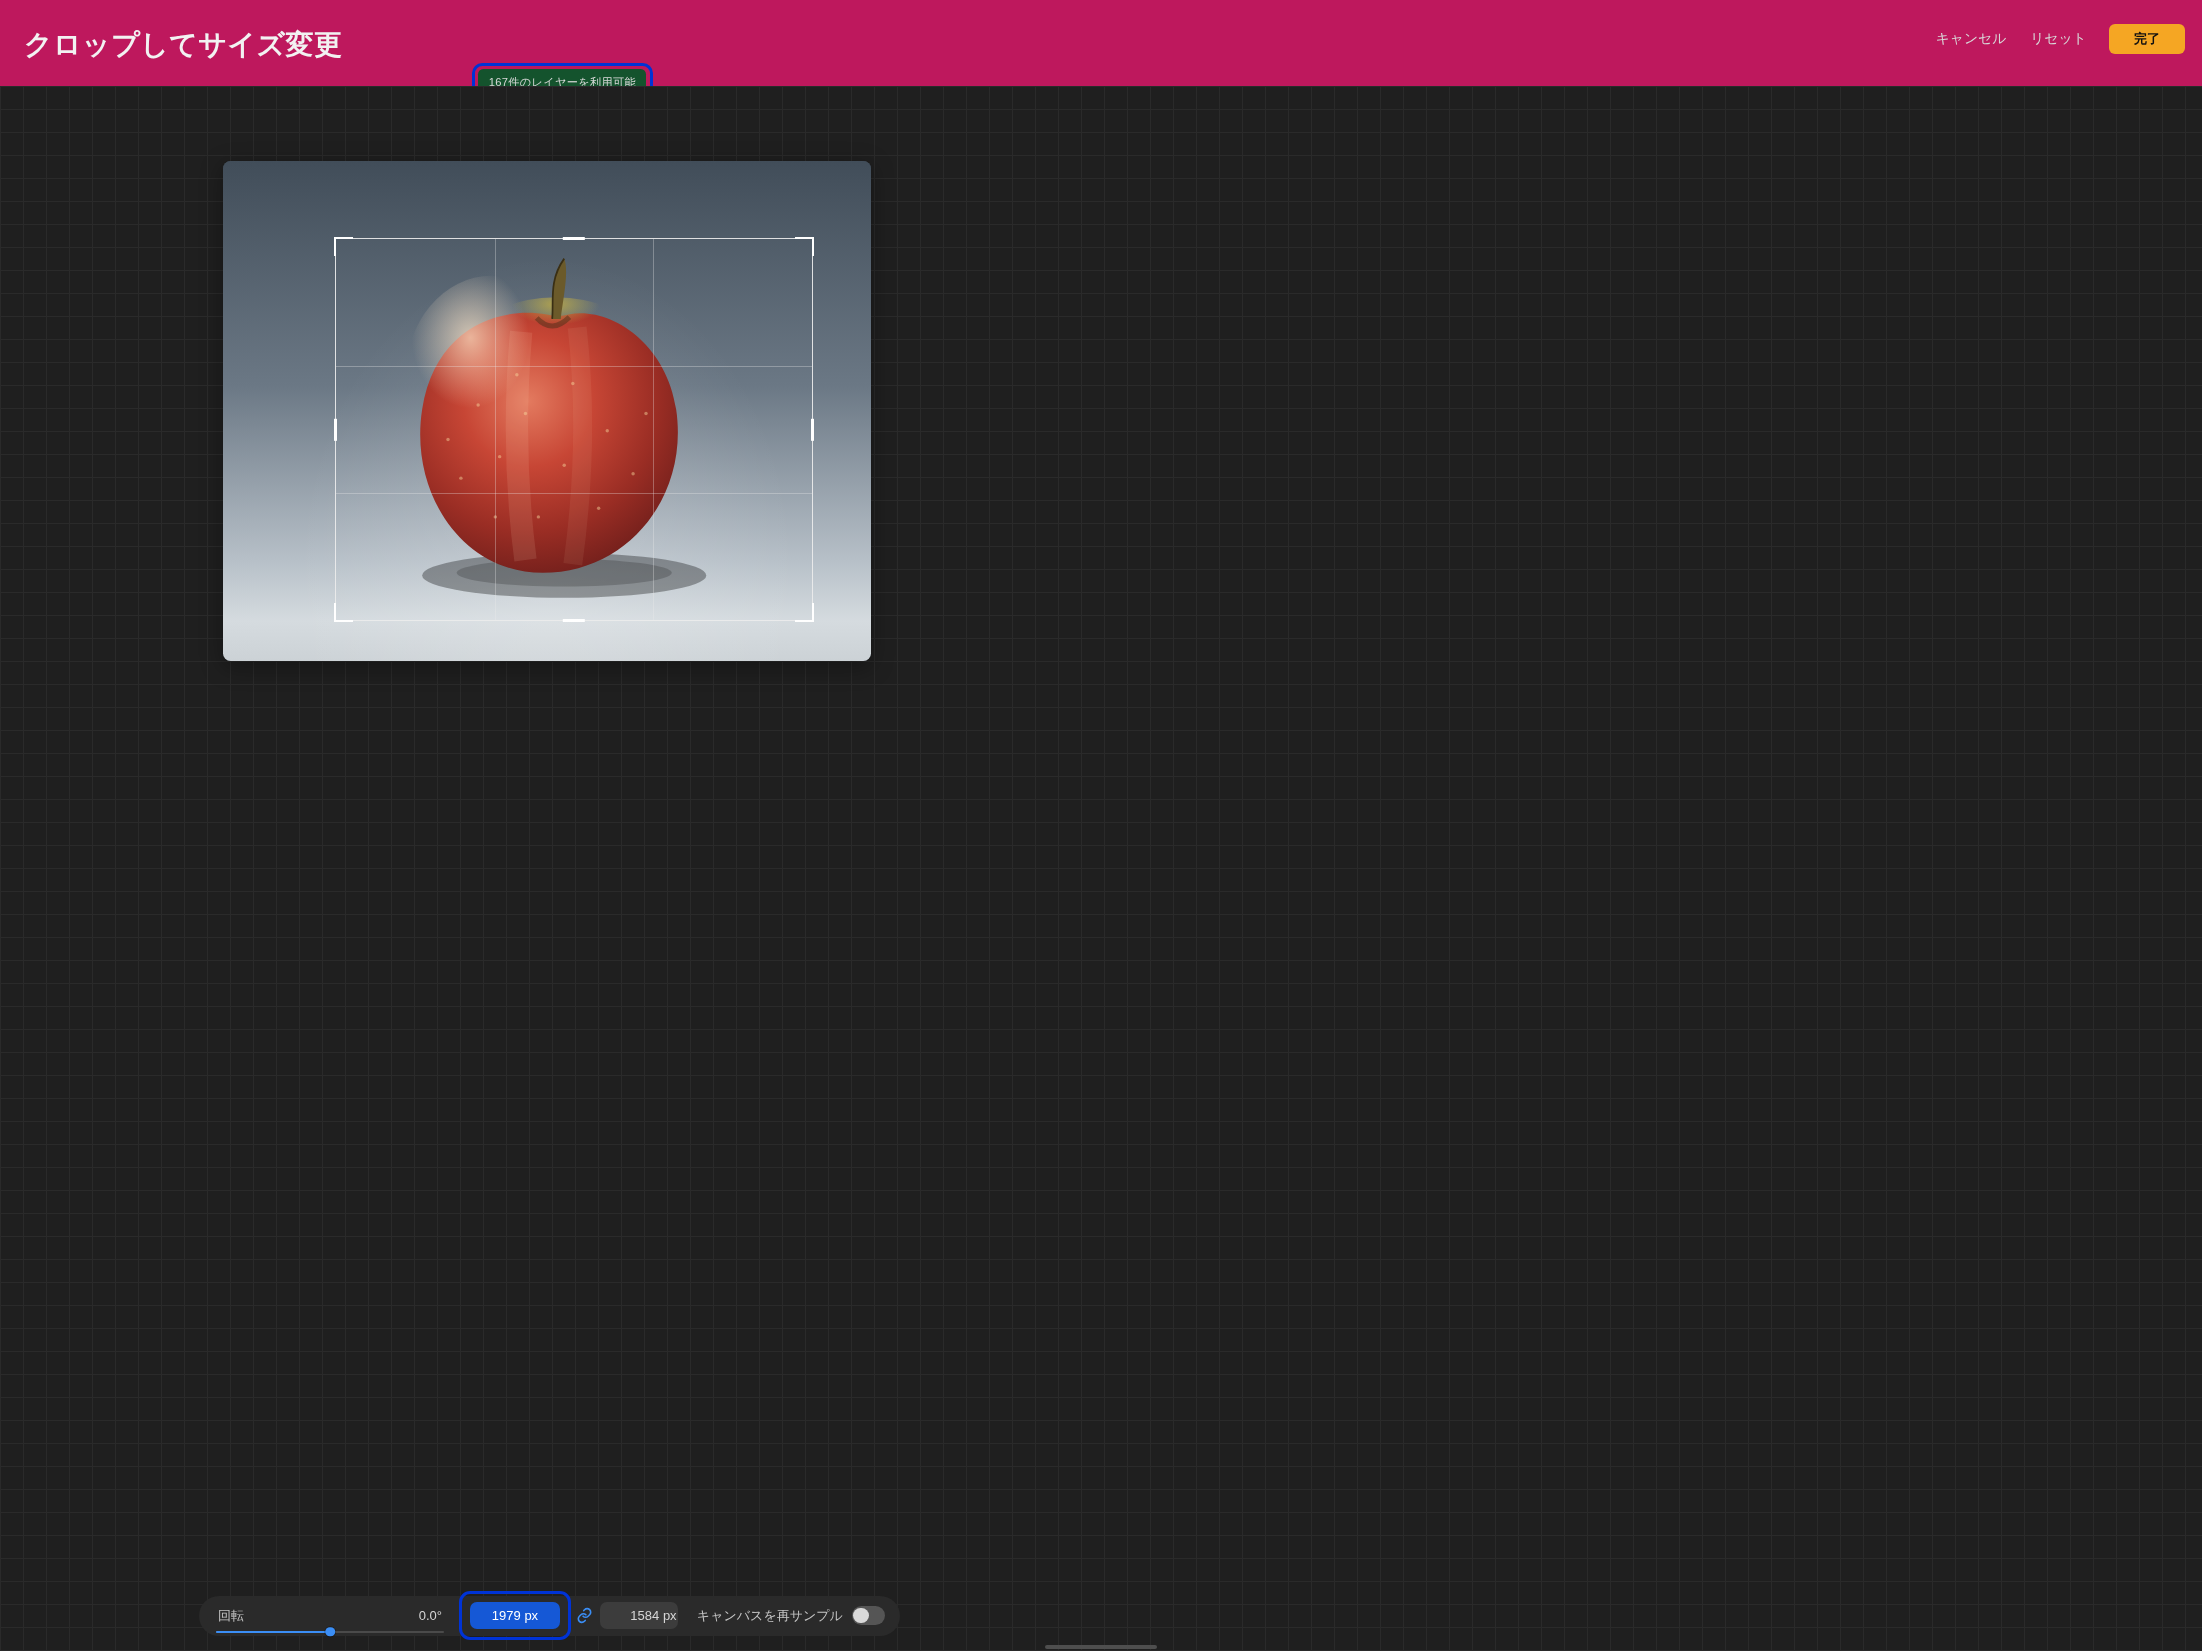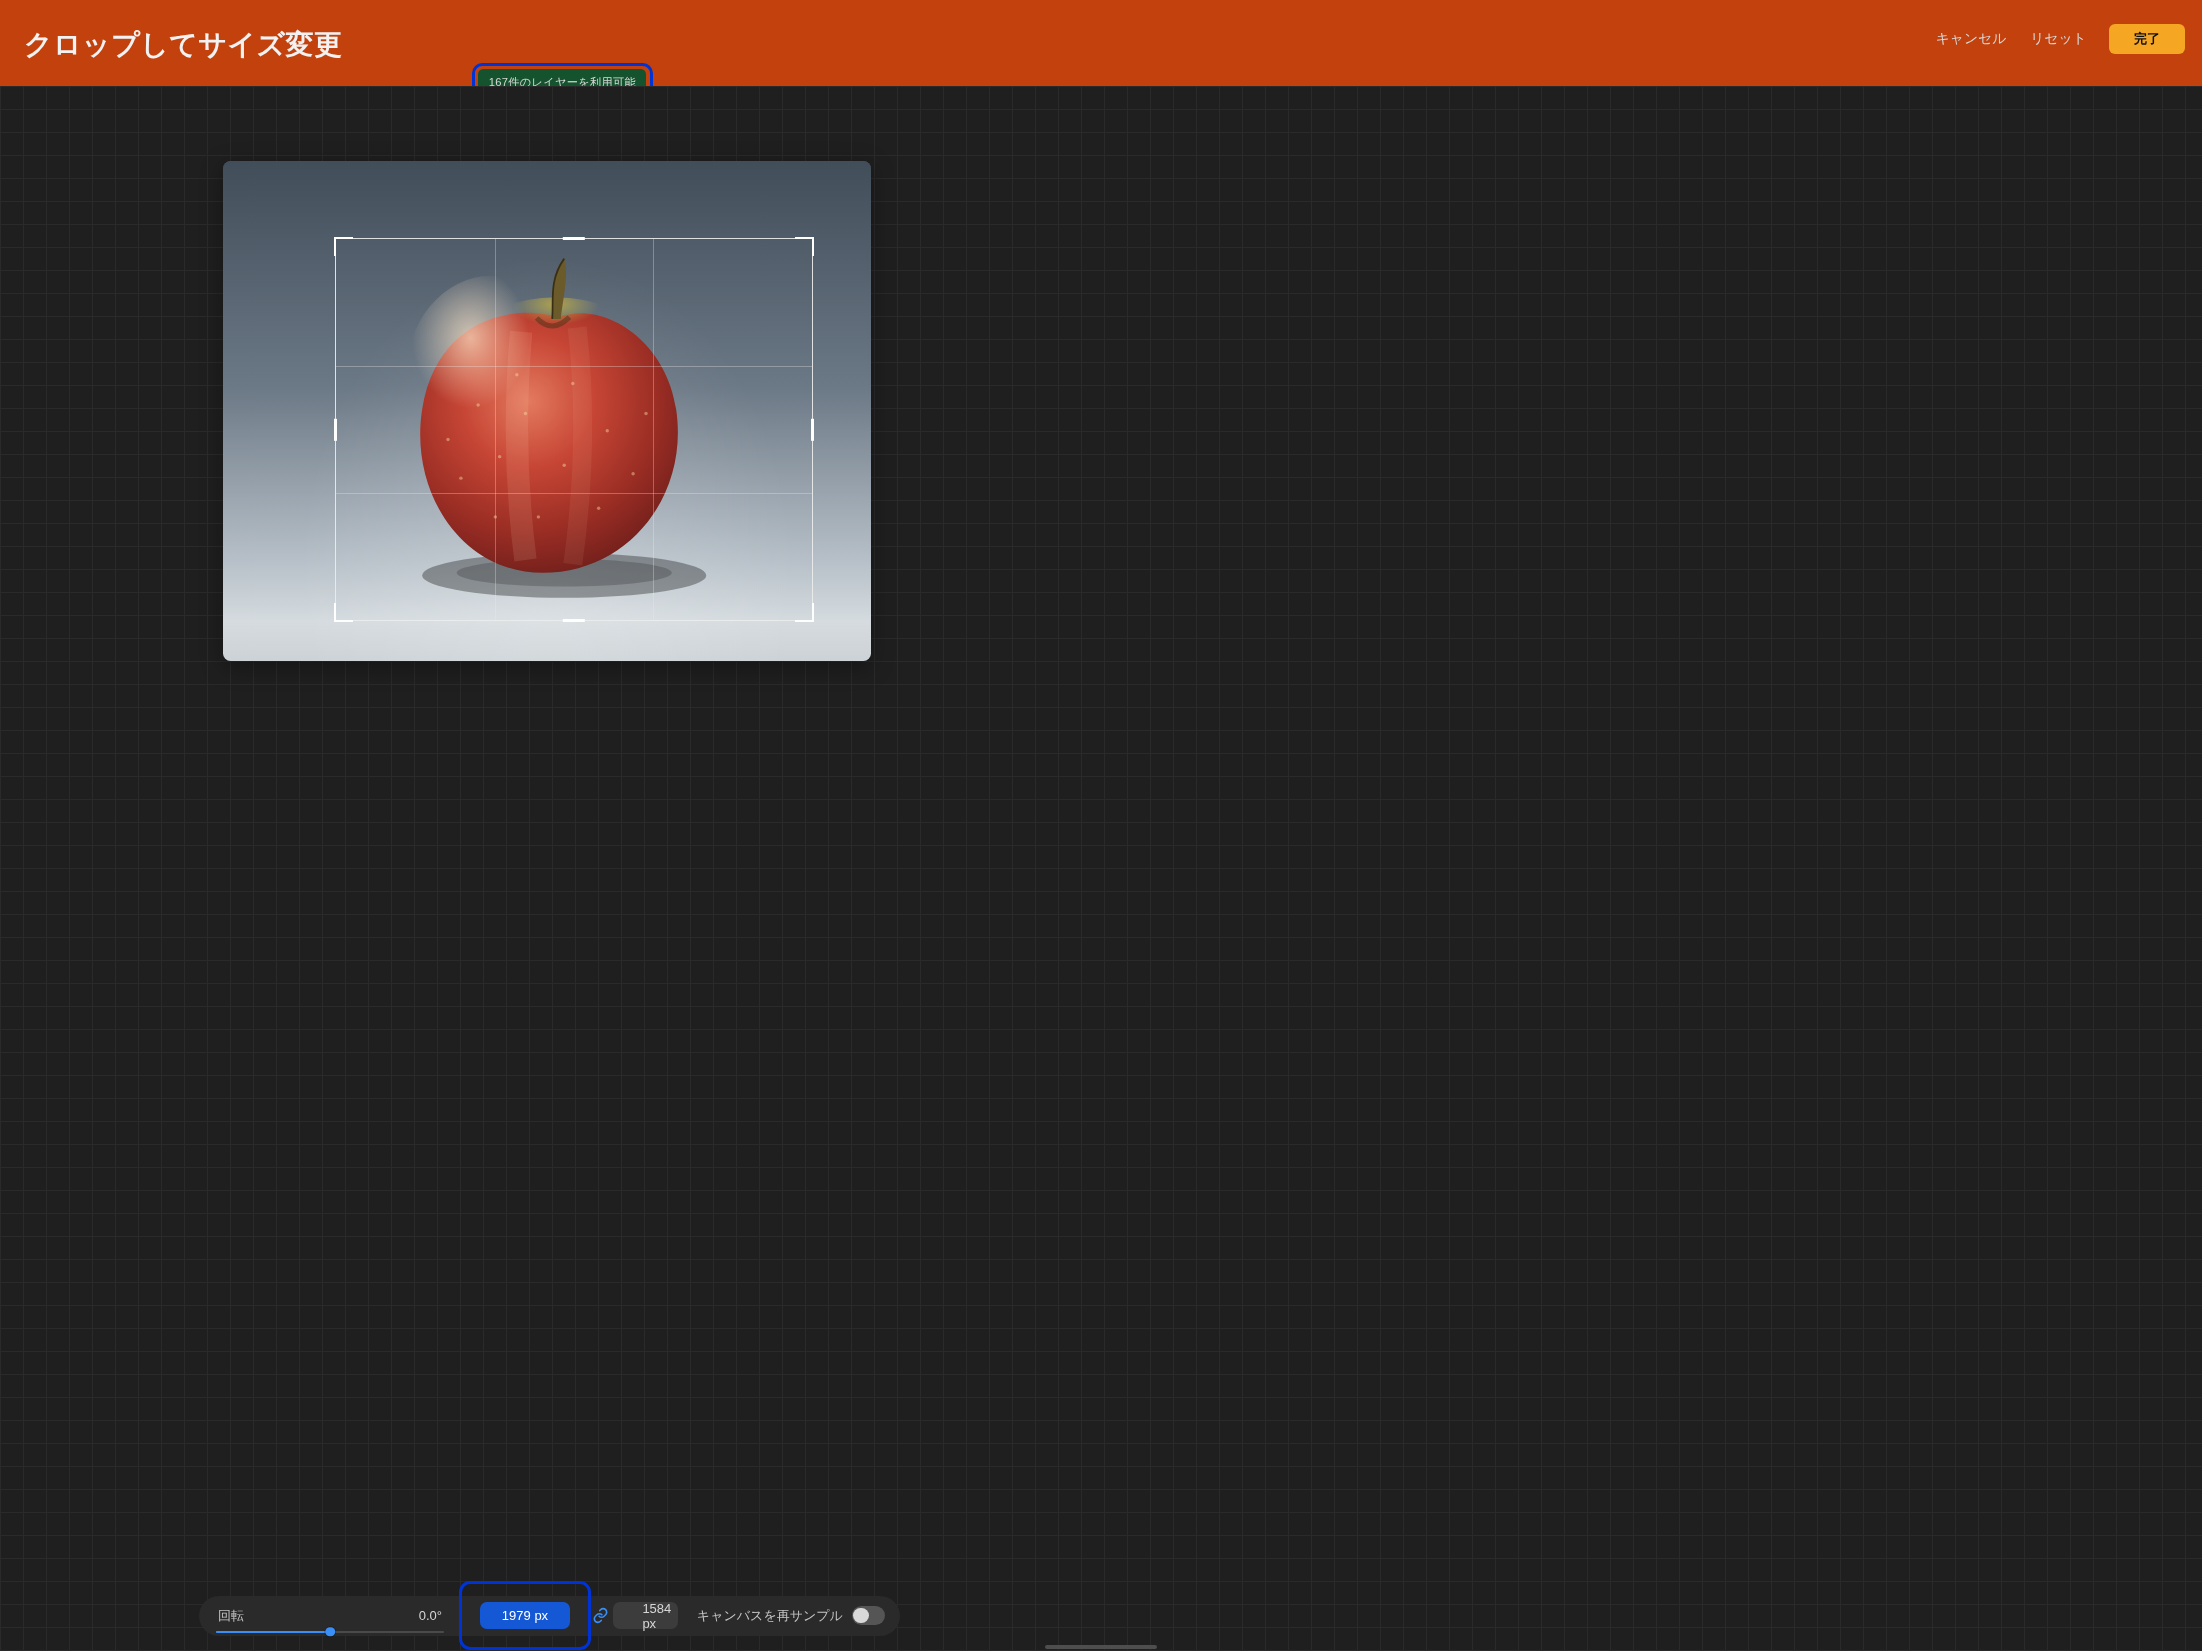--- a/index.html
+++ b/index.html
@@ -10,21 +10,21 @@
     background: #1a1a1a;
     color: #eee;
     user-select: none;
   }
 
   
   .header {
     position: absolute;
     left: 0; right: 0; top: 0;
     height: 86px;
-    background: #c2410c;
+    background: #be185d;
     display: flex;
     align-items: flex-start;
   }
   .title {
     position: absolute;
     left: 24px; top: 26px;
     font-size: 28px;
     font-weight: 600;
     color: #f2f2f2;
     letter-spacing: 0.4px;
@@ -169,21 +169,21 @@
     height: 27.5px; width: 90px;
     background:#3c3c3c; border-radius:6.9px;
     display:flex; align-items:center; justify-content:center;
     font-size:13px; color:#d6d6d6;
     cursor: pointer;
   }
   .dim-box.active { background:#1558d6; color:#fff; }
   .dim-highlight {
     border: 3.4px solid #0033d6;
     border-radius: 11.2px;
-    padding: 18px;
+    padding: 8px;
     margin-left: 17px;
   }
 
   .link-icon {
     width: 31px; display:flex; align-items:center; justify-content:center;
     cursor:pointer;
     margin: 0 0.9px;
     color:#3b8ef5;
   }
   .link-icon svg { width:17px; height:17px; }

